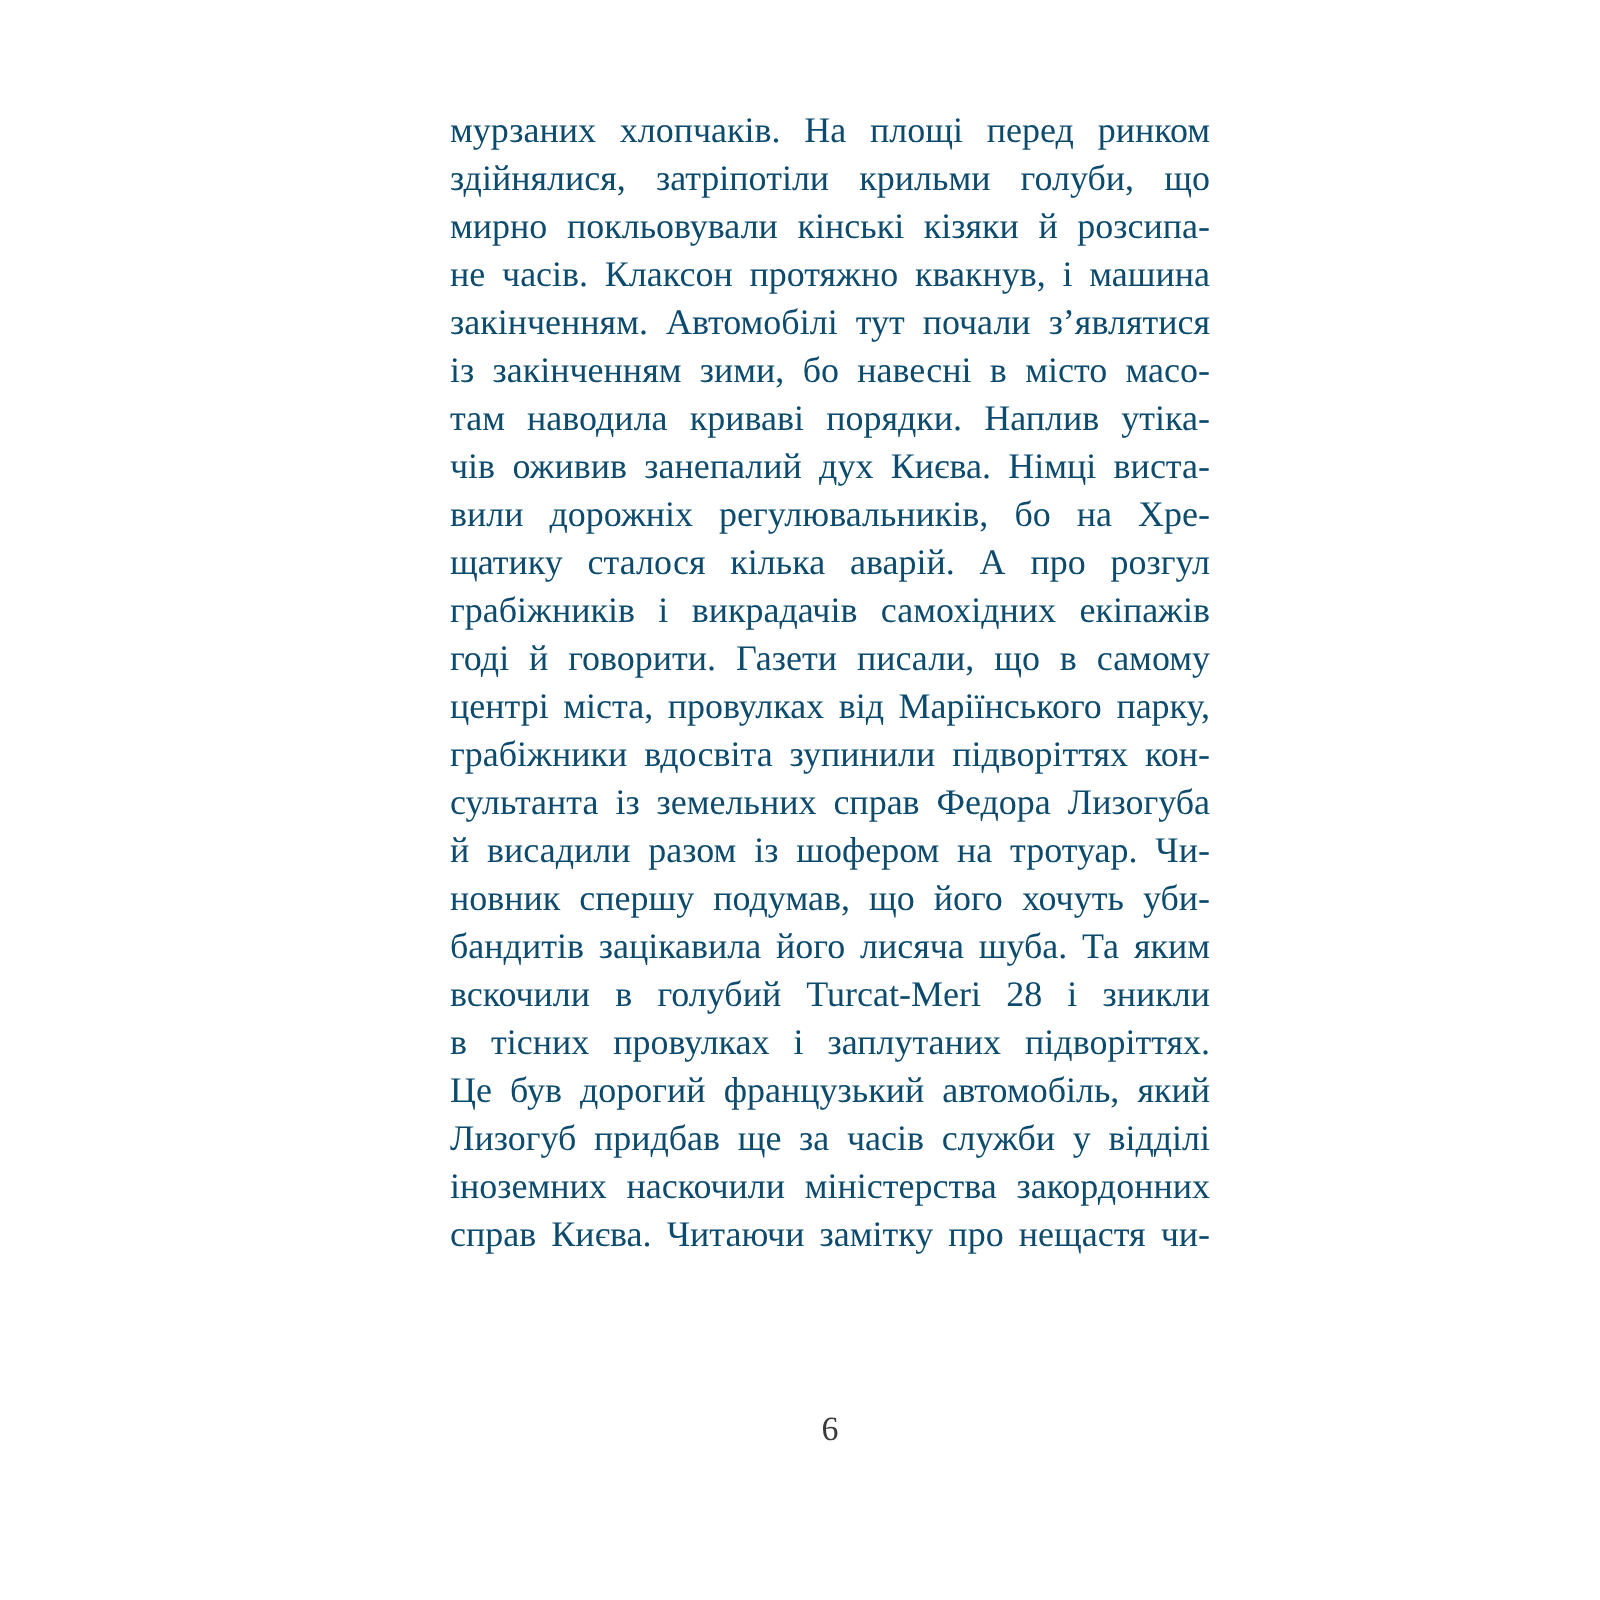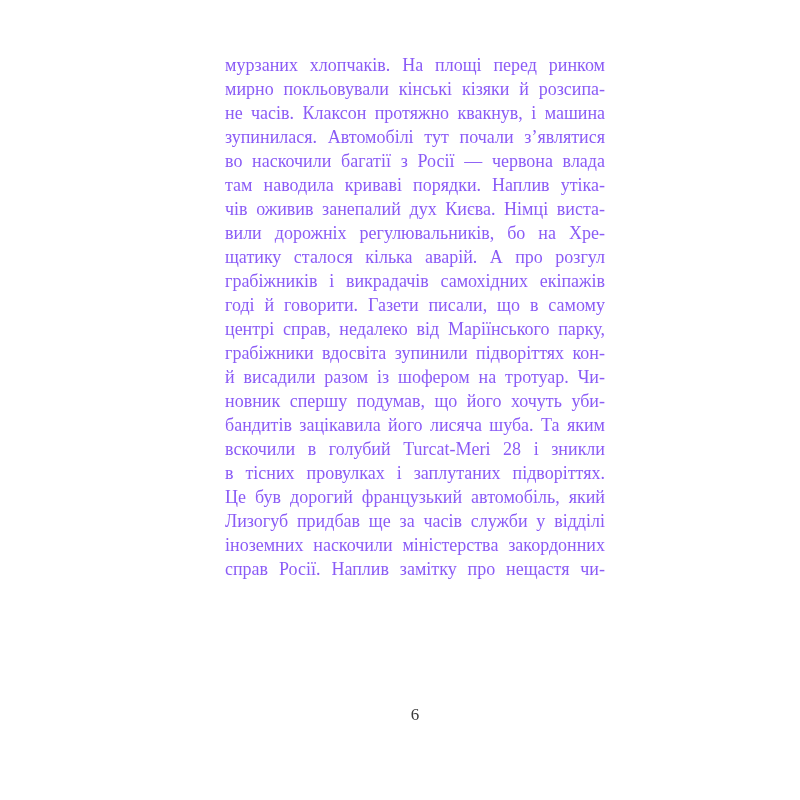--- a/index.html
+++ b/index.html
@@ -21,55 +21,57 @@
     left: 225px;
     top: 53px;
     width: 380px;
   }
   .text-line {
     font-size: 18px;
     line-height: 24px;
     text-align: justify;
     text-align-last: justify;
     white-space: normal;
-    color: #8b5cf6;
+    color: #0c4a6e;
   }
   .page-number {
     position: absolute;
     left: 225px;
     top: 704px;
     width: 380px;
     text-align: center;
     font-size: 17px;
     line-height: 22px;
     color: #3a3a3a;
   }
 </style>
 </head>
 <body>
 
 <div class="book-page">
   <div class="text-column">
     <div class="text-line">мурзаних хлопчаків. На площі перед ринком</div>
+    <div class="text-line">здійнялися, затріпотіли крильми голуби, що</div>
     <div class="text-line">мирно покльовували кінські кізяки й розсипа-</div>
     <div class="text-line">не часів. Клаксон протяжно квакнув, і машина</div>
-    <div class="text-line">зупинилася. Автомобілі тут почали з’являтися</div>
-    <div class="text-line">во наскочили багатії з Росії — червона влада</div>
+    <div class="text-line">закінченням. Автомобілі тут почали з’являтися</div>
+    <div class="text-line">із закінченням зими, бо навесні в місто масо-</div>
     <div class="text-line">там наводила криваві порядки. Наплив утіка-</div>
     <div class="text-line">чів оживив занепалий дух Києва. Німці виста-</div>
     <div class="text-line">вили дорожніх регулювальників, бо на Хре-</div>
     <div class="text-line">щатику сталося кілька аварій. А про розгул</div>
     <div class="text-line">грабіжників і викрадачів самохідних екіпажів</div>
     <div class="text-line">годі й говорити. Газети писали, що в самому</div>
-    <div class="text-line">центрі справ, недалеко від Маріїнського парку,</div>
+    <div class="text-line">центрі міста, провулках від Маріїнського парку,</div>
     <div class="text-line">грабіжники вдосвіта зупинили підворіттях кон-</div>
+    <div class="text-line">сультанта із земельних справ Федора Лизогуба</div>
     <div class="text-line">й висадили разом із шофером на тротуар. Чи-</div>
     <div class="text-line">новник спершу подумав, що його хочуть уби-</div>
     <div class="text-line">бандитів зацікавила його лисяча шуба. Та яким</div>
     <div class="text-line">вскочили в голубий Turcat-Meri 28 і зникли</div>
     <div class="text-line">в тісних провулках і заплутаних підворіттях.</div>
     <div class="text-line">Це був дорогий французький автомобіль, який</div>
     <div class="text-line">Лизогуб придбав ще за часів служби у відділі</div>
     <div class="text-line">іноземних наскочили міністерства закордонних</div>
-    <div class="text-line">справ Росії. Наплив замітку про нещастя чи-</div>
+    <div class="text-line">справ Києва. Читаючи замітку про нещастя чи-</div>
   </div>
   <div class="page-number">6</div>
 </div>
 
 </body></html>

